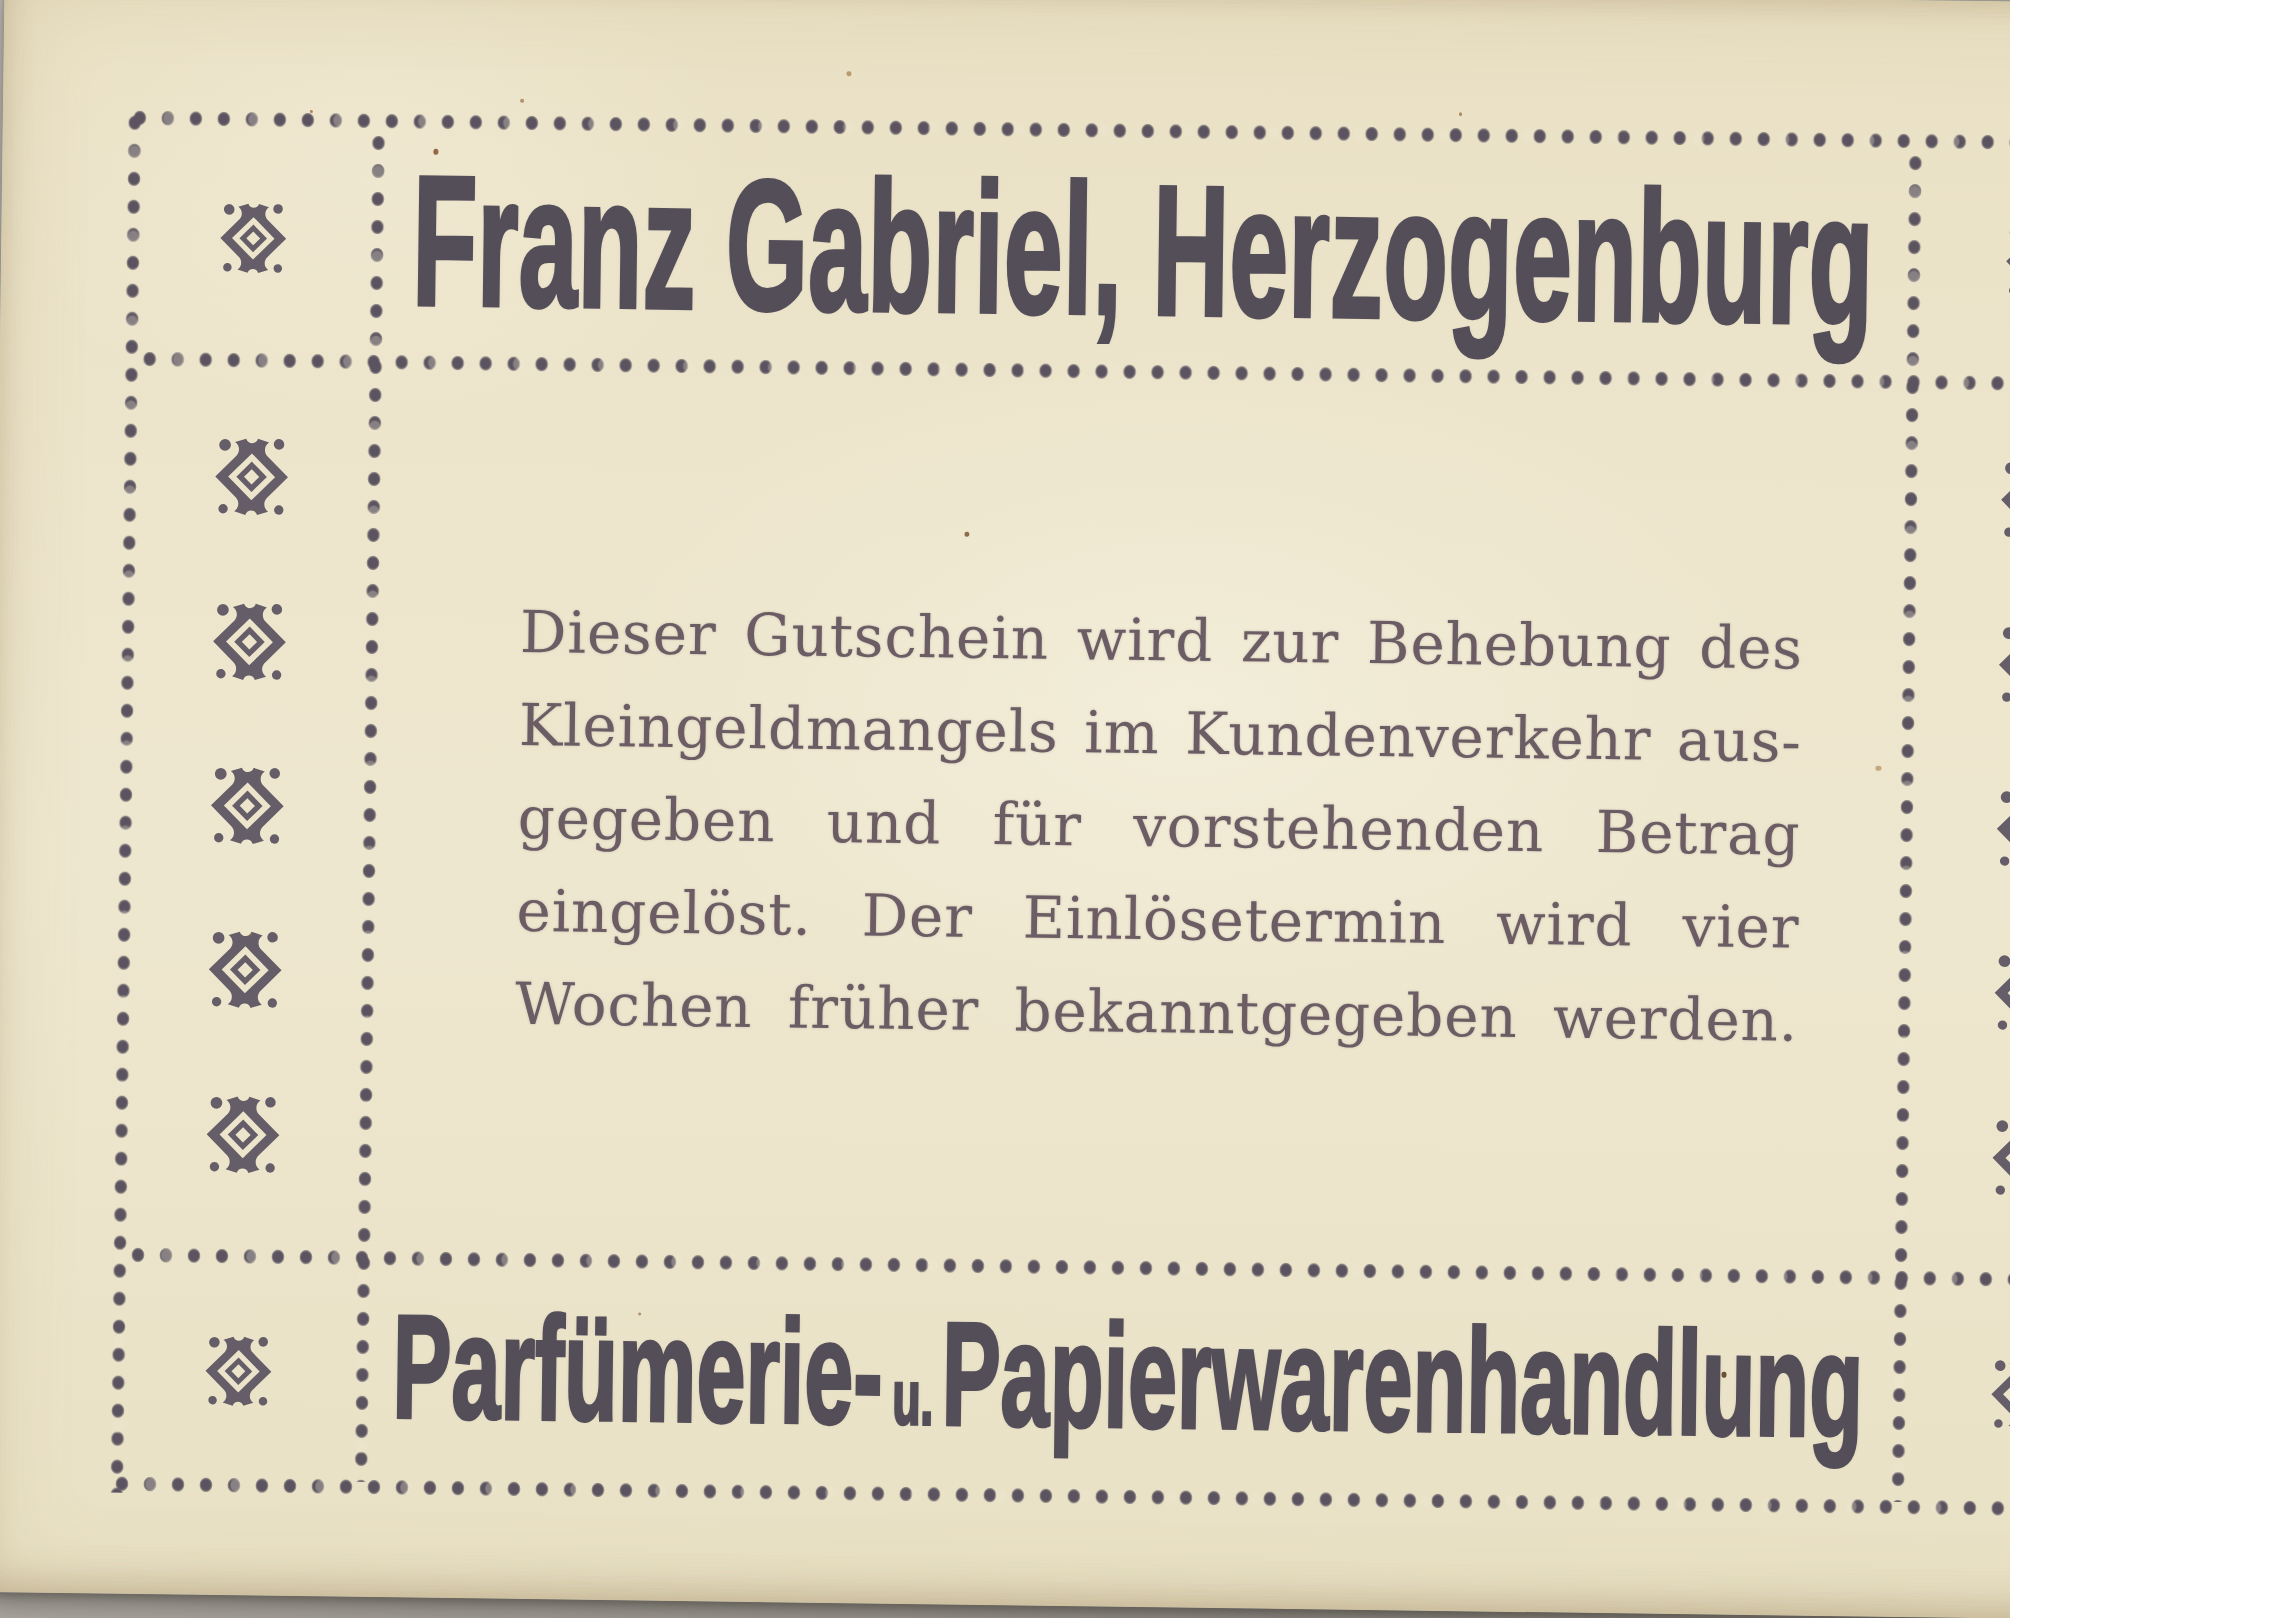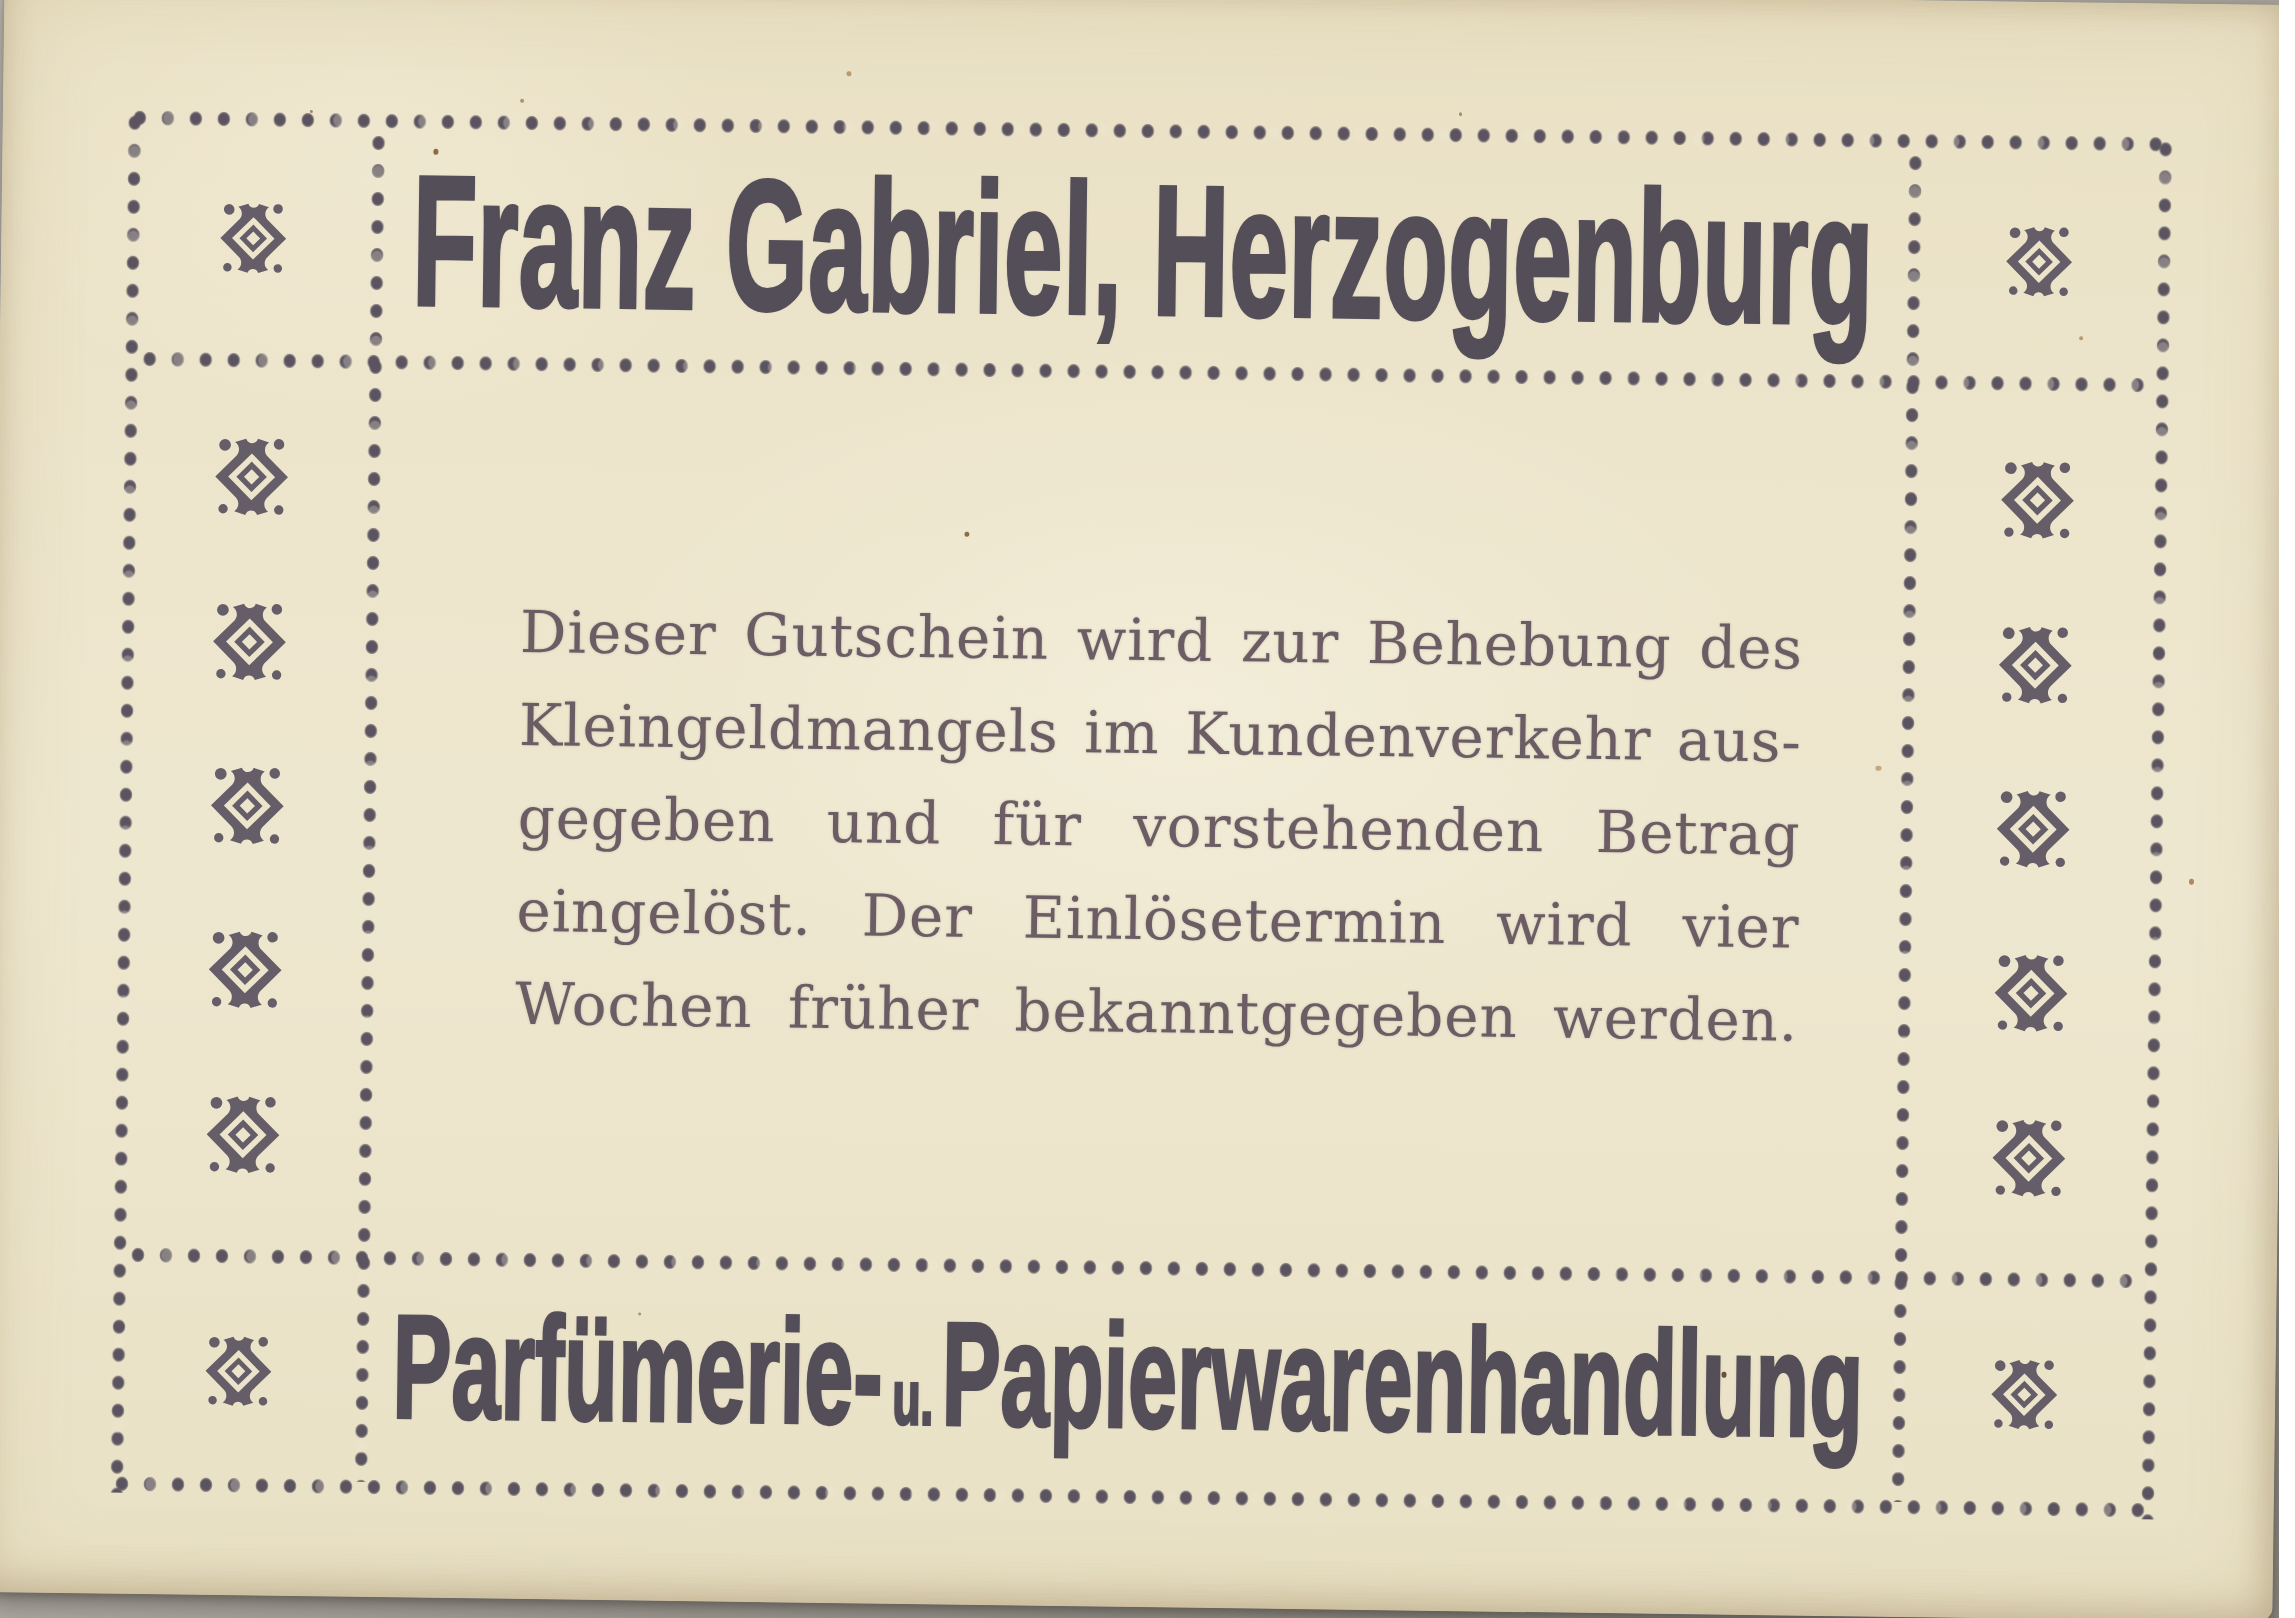--- a/index.html
+++ b/index.html
@@ -3,21 +3,21 @@
 <meta charset="utf-8">
 <style>
   html, body {
     margin: 0; padding: 0;
     width: 2295px; height: 1619px;
     overflow: hidden;
     font-family: "Liberation Sans", sans-serif;
   }
   #scene {
     position: relative;
-    width: 2279px; height: 1619px;
+    width: 2010px; height: 1619px;
     background: linear-gradient(140deg, #c9c6bf 0%, #aeaaa3 45%, #918d86 100%);
     overflow: hidden;
   }
   #note {
     position: absolute;
     left: -5.7px; top: -10.2px;
     width: 2289px; height: 1617px;
     background:
       radial-gradient(852px 511px at 52% 44%, rgba(252,250,238,0.35), rgba(252,250,238,0) 70%),
       radial-gradient(511px 341px at 16% 12%, rgba(250,246,230,0.28), rgba(250,246,230,0) 75%),

